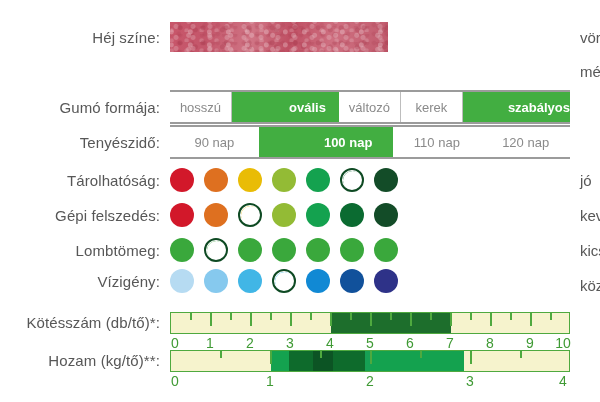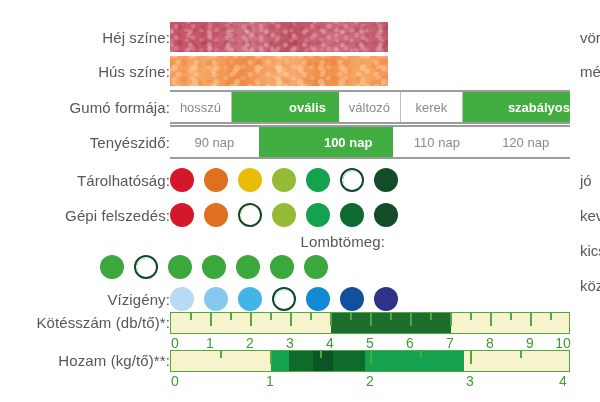--- a/index.html
+++ b/index.html
@@ -10,20 +10,21 @@
     color:#4a4a4a;
     overflow:hidden;
   }
   .sheet{position:relative;width:600px;height:402px;}
 
   
   .row{position:absolute;left:0;width:600px;height:34px;display:flex;align-items:center;}
   .label{
     width:170px;
     text-align:right;
+    padding-right:10px;
     box-sizing:border-box;
     font-size:15px;
     color:#575757;
     white-space:nowrap;
     letter-spacing:.1px;
   }
   .field{position:relative;width:400px;height:34px;display:flex;align-items:center;}
   .verdict{
     position:absolute;left:580px;top:0;height:34px;
     display:flex;align-items:center;
@@ -151,29 +152,20 @@
     <div class="label">Héj színe:</div>
     <div class="field">
       <div class="swatch sw-skin">
         <div class="base"></div>
         <div class="tex"></div>
       </div>
     </div>
   </div>
   <div class="verdict" style="top:20px;">vöröses</div>
 
-  <div class="row" style="top:54px;">
-    <div class="label">Hús színe:</div>
-    <div class="field">
-      <div class="swatch sw-flesh">
-        <div class="base"></div>
-        <div class="tex"></div>
-      </div>
-    </div>
-  </div>
   <div class="verdict" style="top:54px;">mély narancssárga</div>
 
   <div class="row" style="top:90px;">
     <div class="label">Gumó formája:</div>
     <div class="field">
       <div class="segbar" id="shape-bar">
           <div class="seg">hosszú</div>
           <div class="seg on">ovális</div>
           <div class="seg">változó</div>
           <div class="seg">kerek</div>
@@ -247,21 +239,21 @@
             <div class="dot" style="background: rgb(11, 107, 49);"></div>
           </div>
           <div class="dotwrap">
             <div class="dot" style="background: rgb(19, 76, 40);"></div>
           </div>
         </div>
     </div>
   </div>
   <div class="verdict" style="top:198px;">kevésbé alkalmas</div>
 
-  <div class="row" style="top:233px;flex-direction:column;">
+  <div class="row" style="top:233px;">
     <div class="label">Lombtömeg:</div>
     <div class="field">
       <div class="dots" id="foliage-dots">
           <div class="dotwrap">
             <div class="dot" style="background: rgb(58, 168, 60);"></div>
           </div>
           <div class="dotwrap sel">
             <div class="dot" style="background: rgb(58, 168, 60);"></div>
           </div>
           <div class="dotwrap">
@@ -277,21 +269,21 @@
             <div class="dot" style="background: rgb(58, 168, 60);"></div>
           </div>
           <div class="dotwrap">
             <div class="dot" style="background: rgb(58, 168, 60);"></div>
           </div>
         </div>
     </div>
   </div>
   <div class="verdict" style="top:233px;">kicsi</div>
 
-  <div class="row" style="top:282px;">
+  <div class="row" style="top:264px;">
     <div class="label">Vízigény:</div>
     <div class="field">
       <div class="dots" id="water-dots">
           <div class="dotwrap">
             <div class="dot" style="background: rgb(182, 219, 242);"></div>
           </div>
           <div class="dotwrap">
             <div class="dot" style="background: rgb(134, 201, 238);"></div>
           </div>
           <div class="dotwrap">

